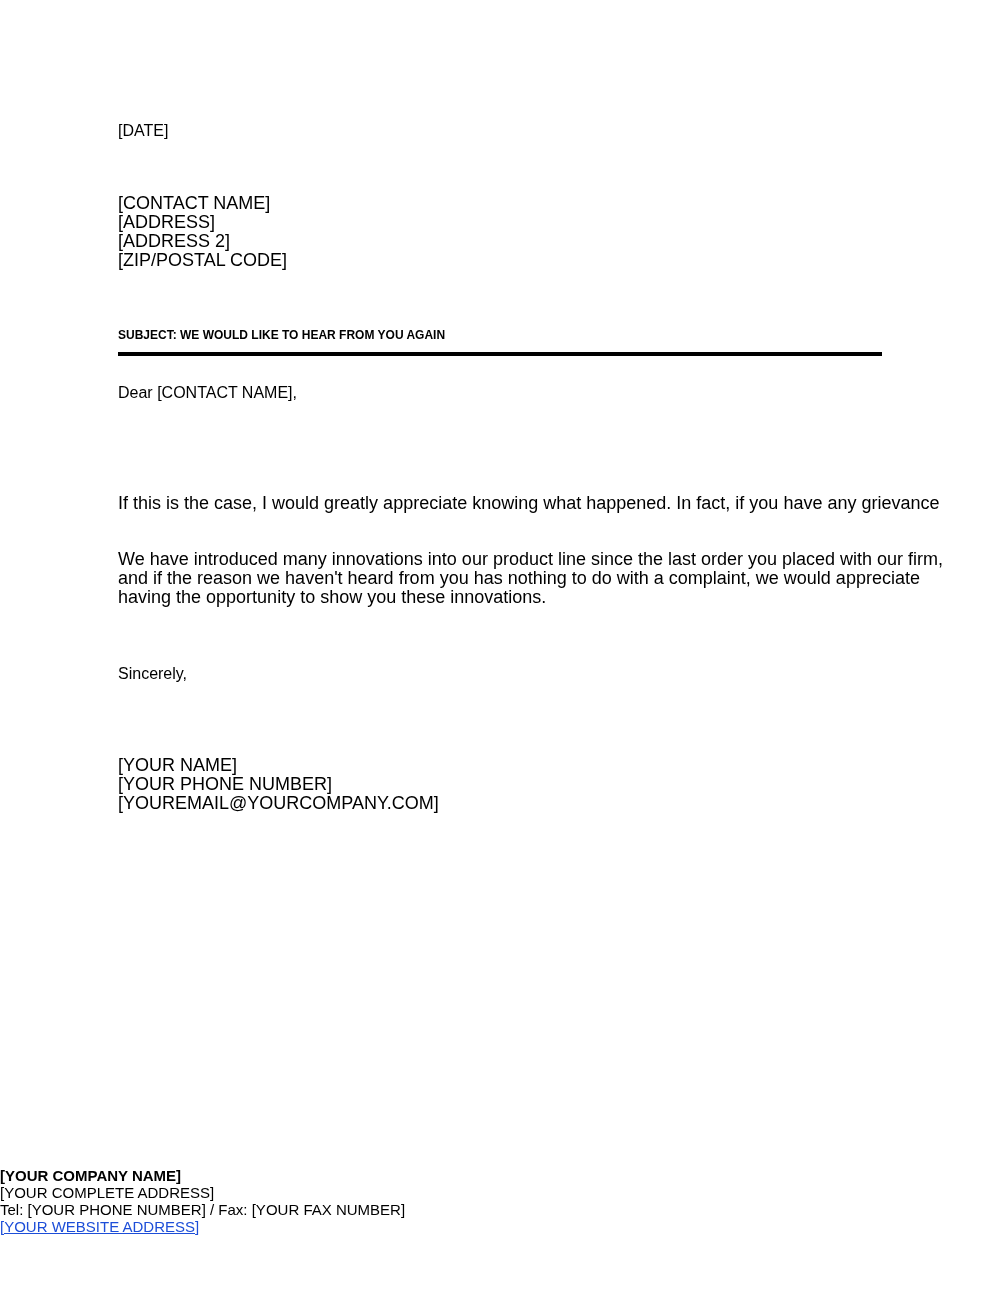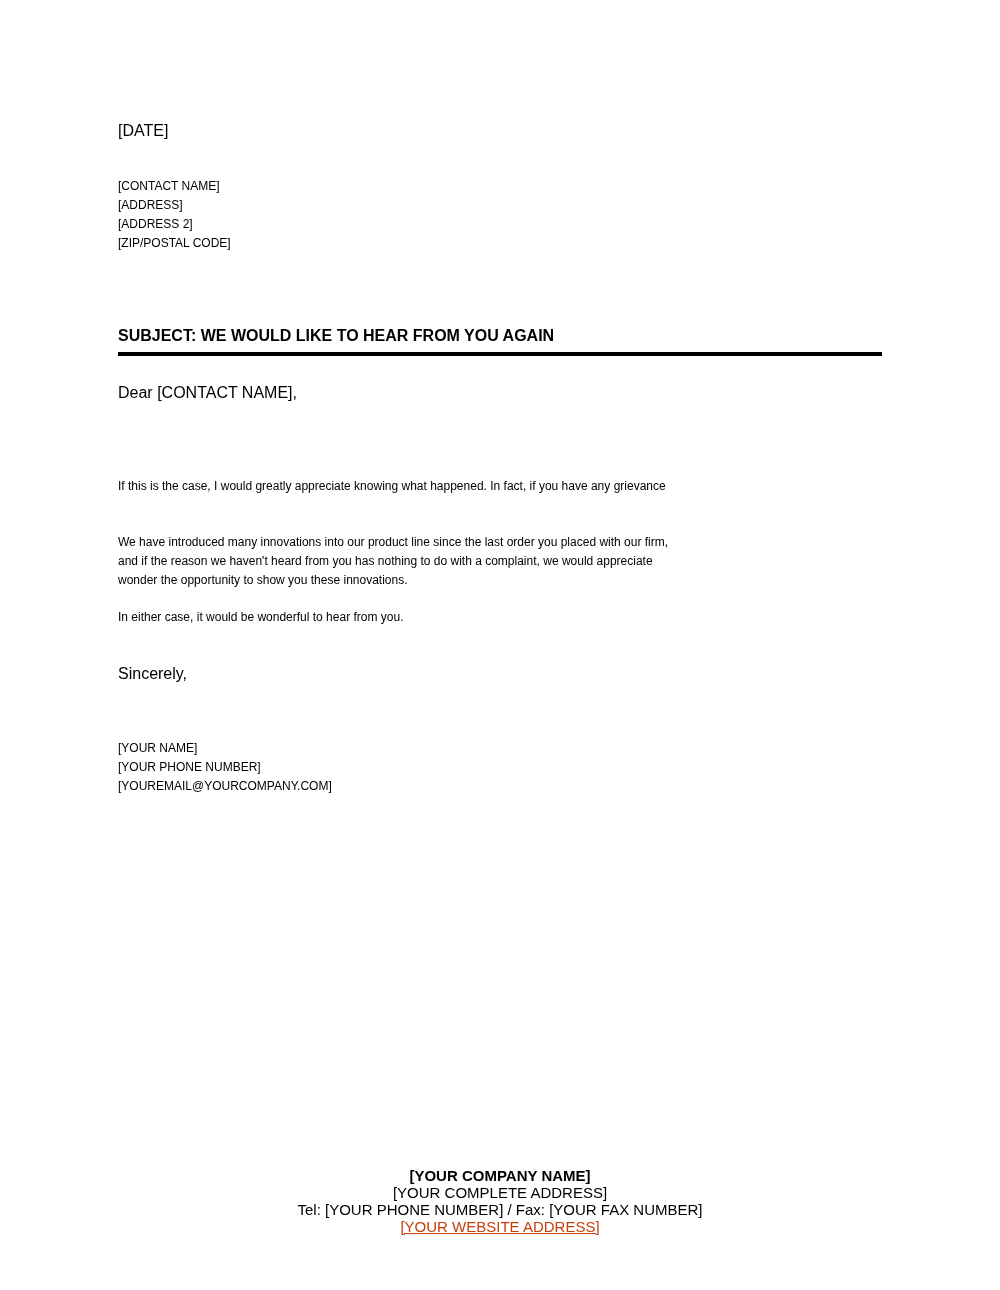--- a/index.html
+++ b/index.html
@@ -26,52 +26,53 @@
       left: 118px;
       white-space: nowrap;
       line-height: 19px;
       font-size: 16px;
     }
     .block {
       position: absolute;
       left: 118px;
       width: 770px;
       line-height: 19px;
-      font-size: 12px;
+      font-size: 18px;
+      margin-top: 17px;
     }
     .block div { white-space: nowrap; }
     .subject {
       position: absolute;
       left: 118px;
       top: 323px;
       font-weight: bold;
-      font-size: 16px;
+      font-size: 12px;
       line-height: 19px;
       white-space: nowrap;
     }
     .rule {
       position: absolute;
       left: 118px;
       top: 349px;
       width: 764px;
       height: 4px;
       background: #000000;
     }
     .footer {
       position: absolute;
       left: 0;
       width: 1000px;
       top: 1164px;
-      text-align: center;
+      text-align: left;
       font-size: 15px;
       line-height: 17px;
     }
     .footer .company { font-weight: bold; }
     .footer a {
-      color: #c2410c;
+      color: #1d4ed8;
     }
   </style>
 </head>
 <body>
 
 <div class="page">
 
   <div class="line" style="top:118px;">[DATE]</div>
 
   <div class="block" style="top:174px;">
@@ -87,26 +88,23 @@
   <div class="line" style="top:380px;">Dear [CONTACT NAME],</div>
 
 
   <div class="block" style="top:474px;">
     <div>If this is the case, I would greatly appreciate knowing what happened. In fact, if you have any grievance</div>
   </div>
 
   <div class="block" style="top:530px;">
     <div>We have introduced many innovations into our product line since the last order you placed with our firm,</div>
     <div>and if the reason we haven't heard from you has nothing to do with a complaint, we would appreciate</div>
-    <div>wonder the opportunity to show you these innovations.</div>
+    <div>having the opportunity to show you these innovations.</div>
   </div>
 
-  <div class="block" style="top:605px;">
-    <div>In either case, it would be wonderful to hear from you.</div>
-  </div>
 
   <div class="line" style="top:661px;">Sincerely,</div>
 
   <div class="block" style="top:736px;">
     <div>[YOUR NAME]</div>
     <div>[YOUR PHONE NUMBER]</div>
     <div>[YOUREMAIL@YOURCOMPANY.COM]</div>
   </div>
 
   <div class="footer">

